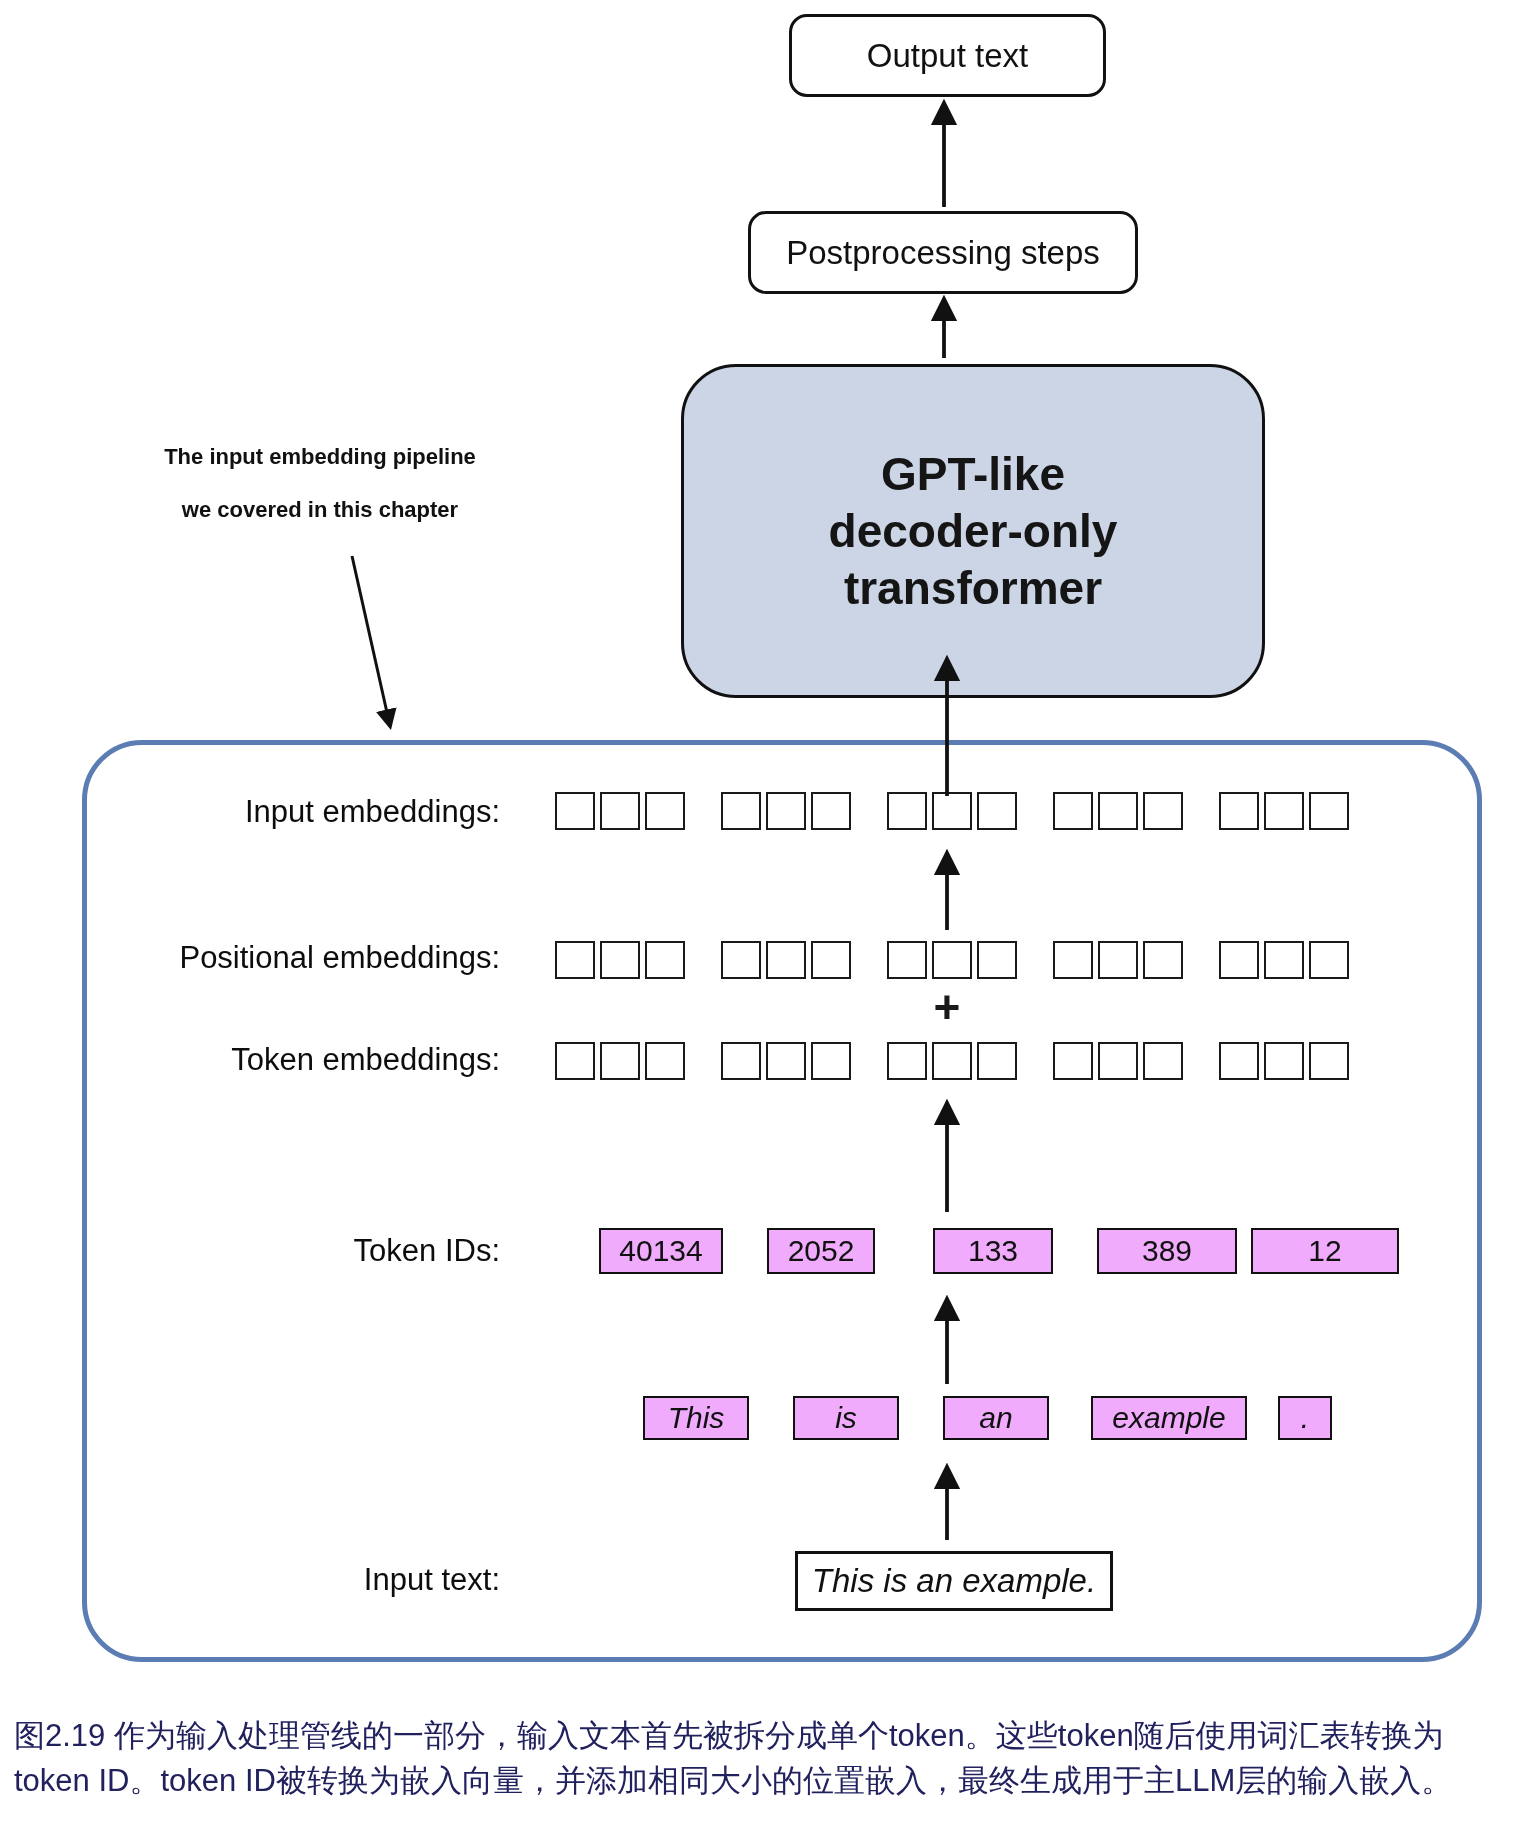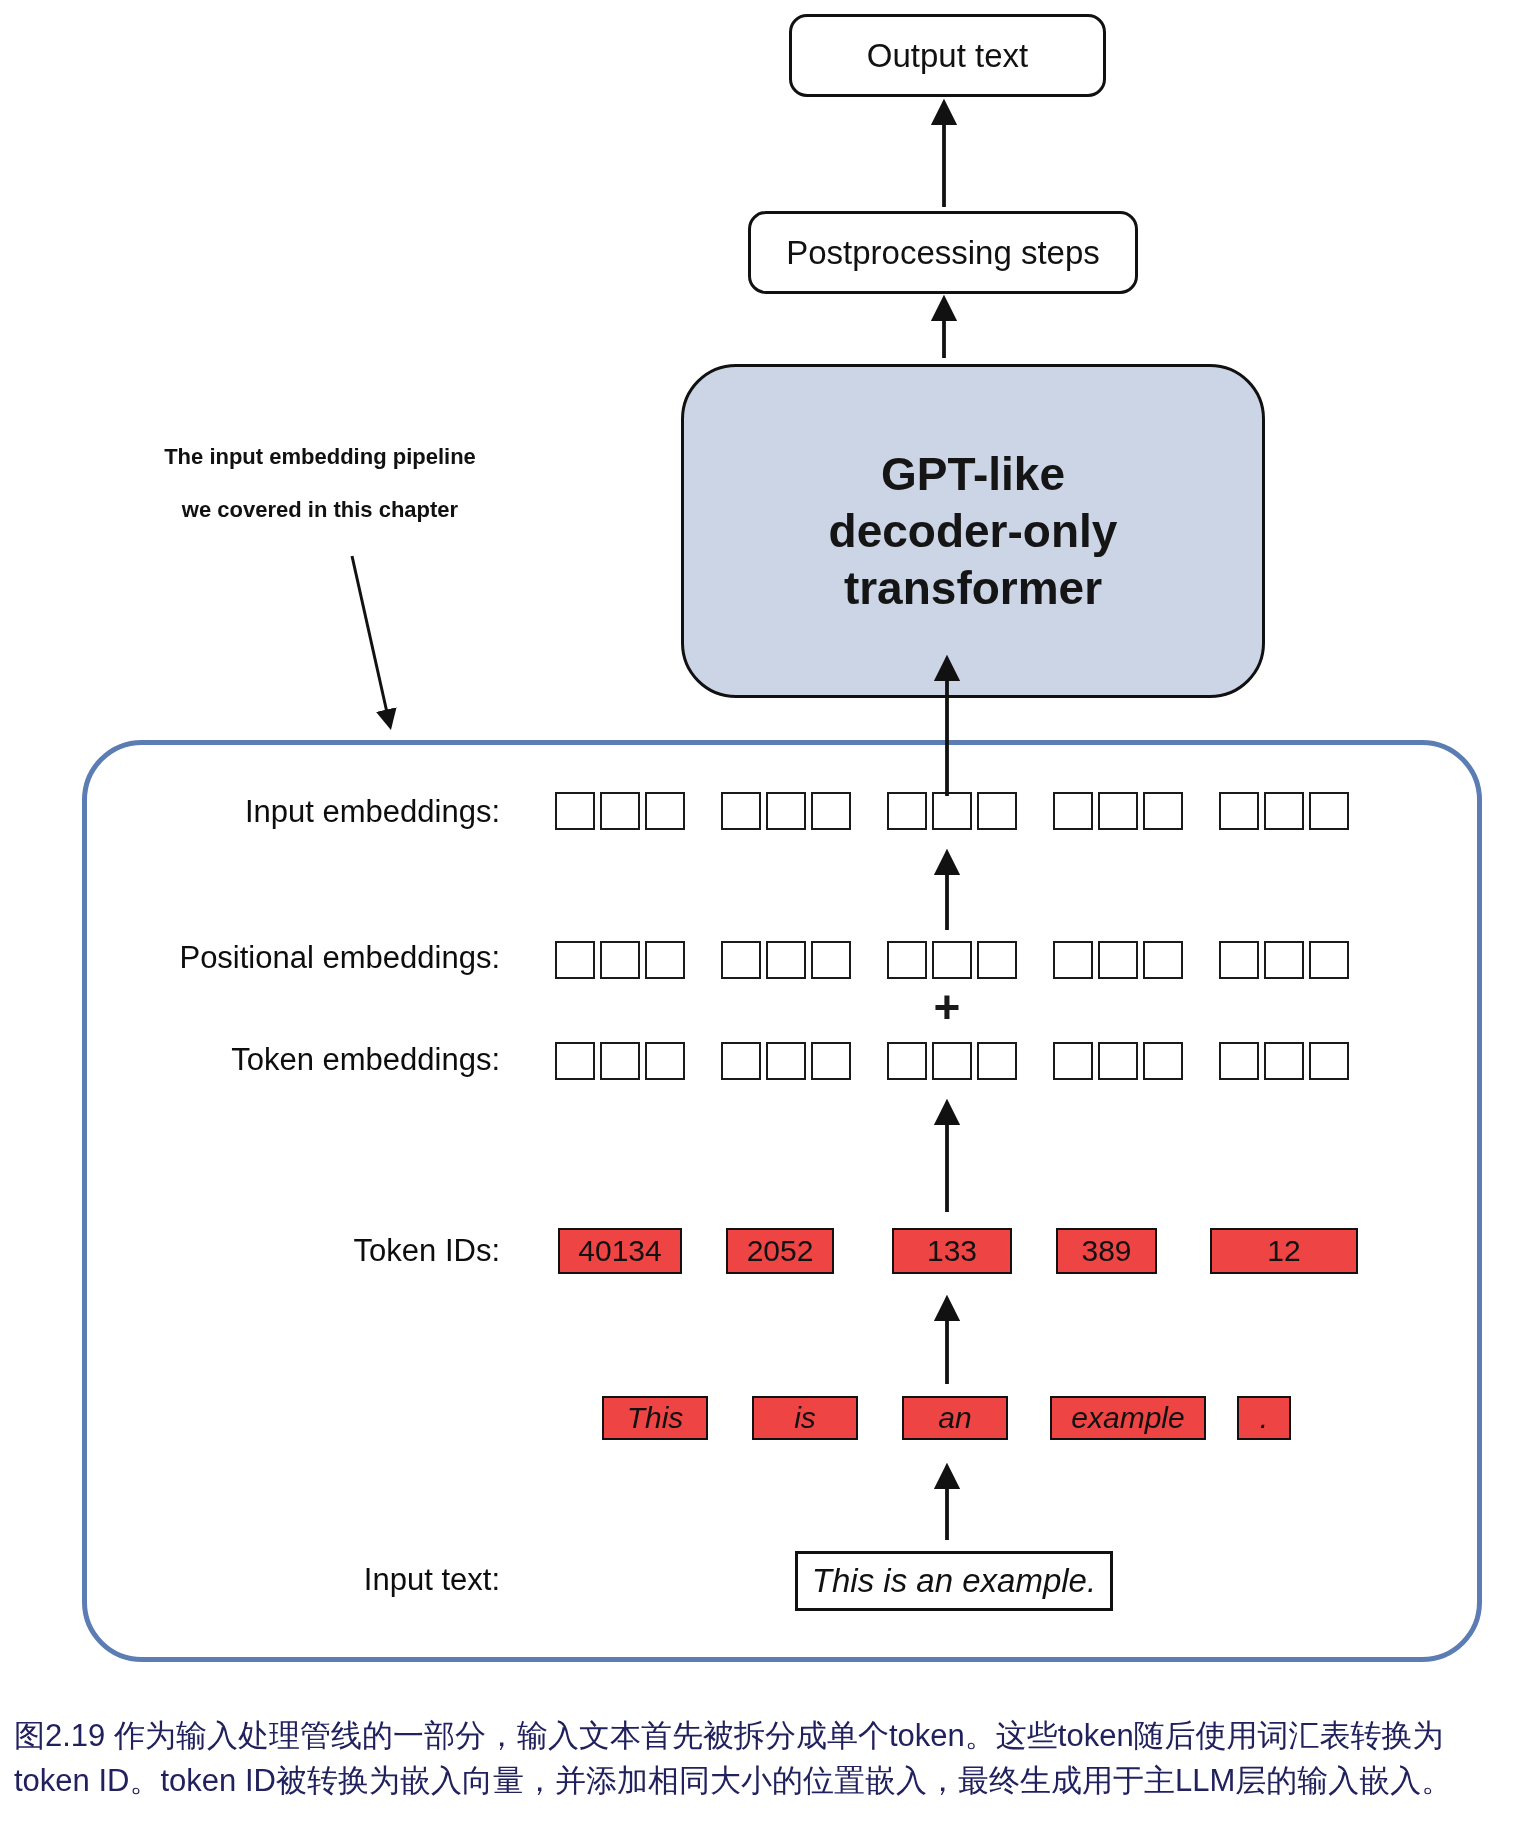--- a/index.html
+++ b/index.html
@@ -29,22 +29,22 @@
   }
   .rowlabel{
     position:absolute;left:0;width:500px;text-align:right;
     font-size:31px;line-height:40px;height:40px;color:#0d0d0d;
   }
   .sq{
     position:absolute;width:40px;height:38px;background:#fff;
     border:2.5px solid #1a1a1a;box-sizing:border-box;
   }
   .idbox,.tokbox{
-    position:absolute;background:#ef4444;border:2.5px solid #111;box-sizing:border-box;
-    display:flex;align-items:center;justify-content:center;color:#111;
+    position:absolute;background:#f0abfc;border:2.5px solid #111;box-sizing:border-box;
+    display:flex;align-items:center;justify-content:center;color:#111;margin-left:41px;
   }
   .idbox{font-size:30px;}
   .tokbox{font-size:30px;font-style:italic;}
   .plus{
     position:absolute;left:897px;top:982px;width:100px;height:50px;line-height:50px;
     text-align:center;font-size:46px;font-weight:600;color:#1a1a1a;
   }
   .inputtext{
     position:absolute;left:795px;top:1551px;width:318px;height:60px;
     background:#fff;border:3px solid #111;box-sizing:border-box;
@@ -135,21 +135,21 @@
       <div class="sq" style="left: 1098px; top: 1042px;"></div>
       <div class="sq" style="left: 1143px; top: 1042px;"></div>
       <div class="sq" style="left: 1219px; top: 1042px;"></div>
       <div class="sq" style="left: 1264px; top: 1042px;"></div>
       <div class="sq" style="left: 1309px; top: 1042px;"></div>
     </div>
   <div id="ids-host">
       <div class="idbox" style="left: 558px; top: 1228px; width: 124px; height: 46px;">40134</div>
       <div class="idbox" style="left: 726px; top: 1228px; width: 108px; height: 46px;">2052</div>
       <div class="idbox" style="left: 892px; top: 1228px; width: 120px; height: 46px;">133</div>
-      <div class="idbox" style="left: 1056px; top: 1228px; width: 101px; height: 46px;">389</div>
+      <div class="idbox" style="left: 1056px; top: 1228px; width: 140px; height: 46px;">389</div>
       <div class="idbox" style="left: 1210px; top: 1228px; width: 148px; height: 46px;">12</div>
     </div>
   <div id="toks-host">
       <div class="tokbox" style="left: 602px; top: 1396px; width: 106px; height: 44px;">This</div>
       <div class="tokbox" style="left: 752px; top: 1396px; width: 106px; height: 44px;">is</div>
       <div class="tokbox" style="left: 902px; top: 1396px; width: 106px; height: 44px;">an</div>
       <div class="tokbox" style="left: 1050px; top: 1396px; width: 156px; height: 44px;">example</div>
       <div class="tokbox" style="left: 1237px; top: 1396px; width: 54px; height: 44px;">.</div>
     </div>
 

